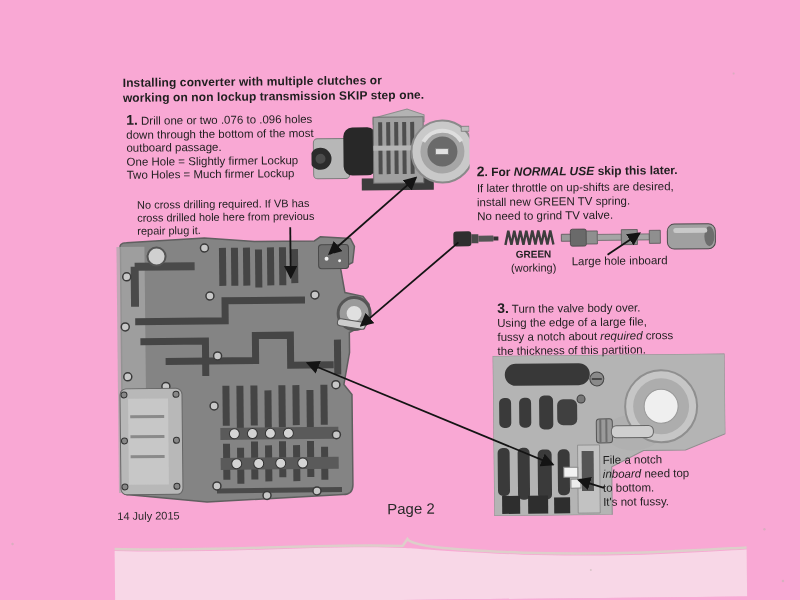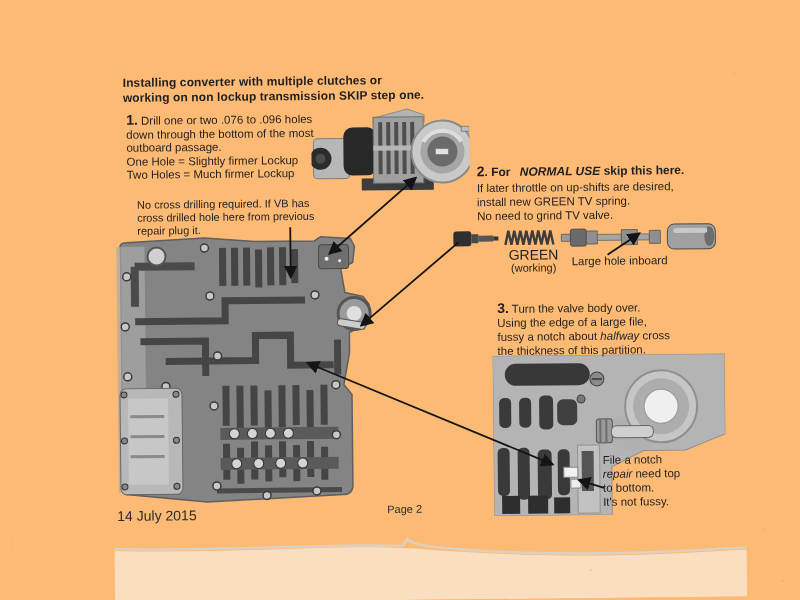--- a/index.html
+++ b/index.html
@@ -1,31 +1,31 @@
 <!DOCTYPE html>
 <html><head>
 <meta charset="utf-8">
 <style>
   html,body{margin:0;padding:0;}
   body{width:800px;height:600px;background:#fdfdfc;overflow:hidden;
        font-family:"Liberation Sans","DejaVu Sans",sans-serif;color:#1c1c1c;}
-  .stage{position:relative;width:800px;height:600px;background:#fdba74;}
+  .stage{position:relative;width:800px;height:600px;background:#f9a8d4;}
   .scan{position:absolute;left:0;top:0;width:800px;height:600px;
         transform:rotate(-0.6deg);transform-origin:400px 300px;}
   .txt{position:absolute;line-height:14px;font-size:11.5px;color:#1f1f1f;z-index:30;}
   .b{font-weight:bold;}
-  .bi{font-weight:bold;font-style:italic;margin-left:6px;}
+  .bi{font-weight:bold;font-style:italic;}
   .i{font-style:italic;}
   .stepnum{font-weight:bold;font-size:14px;}
   .photo{position:absolute;z-index:10;}
   .overlay{position:absolute;left:0;top:0;z-index:20;pointer-events:none;}
   .intro{font-weight:bold;font-size:12px;line-height:15px;letter-spacing:.1px;}
   .note{font-size:11px;line-height:13px;}
   .small-label{font-size:11px;line-height:12.5px;}
-  .footer{font-size:11px;color:#2a2a2a;}
+  .footer{font-size:15px;color:#2a2a2a;}
 </style>
 </head>
 <body>
 
 <div class="stage">
  <div class="scan">
 
   <svg class="photo" style="left:313px;top:104px;" width="158" height="94" viewBox="0 0 158 94">
     <polygon points="62,14 96,5 113,11 113,18 62,20" fill="#b3b3b3" stroke="#8d8d8d" stroke-width="1"></polygon>
     <rect x="50" y="74" width="72" height="12" fill="#3c3c3c"></rect>
@@ -240,44 +240,44 @@
     <div>Two Holes = Much firmer Lockup</div>
   </div>
 
   <div class="txt note" style="left:138px;top:196px;width:210px;">
     <div>No cross drilling required.  If VB has</div>
     <div>cross drilled hole here from previous</div>
     <div>repair plug it.</div>
   </div>
 
   <div class="txt" style="left:478px;top:164px;width:230px;">
-    <div class="b" style="font-size:12px;line-height:17px;"><span class="stepnum">2</span><span>. For </span><span class="bi">NORMAL USE</span><span> skip this here.</span></div>
+    <div class="b" style="font-size:12px;line-height:17px;"><span class="stepnum">2</span><span>. For </span><span class="bi">NORMAL USE</span><span> skip this later.</span></div>
     <div>If later throttle on up-shifts are desired,</div>
     <div>install new GREEN TV spring.</div>
     <div>No need to grind TV valve.</div>
   </div>
 
   <div class="txt small-label" style="left:503px;top:250px;width:62px;text-align:center;">
-    <div style="font-size:14px;">GREEN</div>
+    <div style="font-size:10px;font-weight:bold;">GREEN</div>
     <div>(working)</div>
   </div>
 
   <div class="txt" style="left:572px;top:256px;">Large hole inboard</div>
 
   <div class="txt" style="left:497px;top:302px;width:230px;">
     <div><span class="stepnum">3.</span><span> Turn the valve body over.</span></div>
     <div>Using the edge of a large file,</div>
-    <div><span>fussy a notch about </span><span class="i">halfway</span><span> cross</span></div>
+    <div><span>fussy a notch about </span><span class="i">required</span><span> cross</span></div>
     <div>the thickness of this partition.</div>
   </div>
 
   <div class="txt" style="left:601px;top:455px;width:130px;">
     <div>File a notch</div>
-    <div><span class="i">repair</span><span> need top</span></div>
+    <div><span class="i">inboard</span><span> need top</span></div>
     <div>to bottom.</div>
     <div>It's not fussy.</div>
   </div>
 
-  <div class="txt footer" style="left:115px;top:506px;font-size:14px;">14 July 2015</div>
+  <div class="txt footer" style="left:115px;top:506px;font-size:11px;">14 July 2015</div>
   <div class="txt footer" style="left:385px;top:502px;">Page 2</div>
 
  </div>
 </div>
 
 </body></html>

